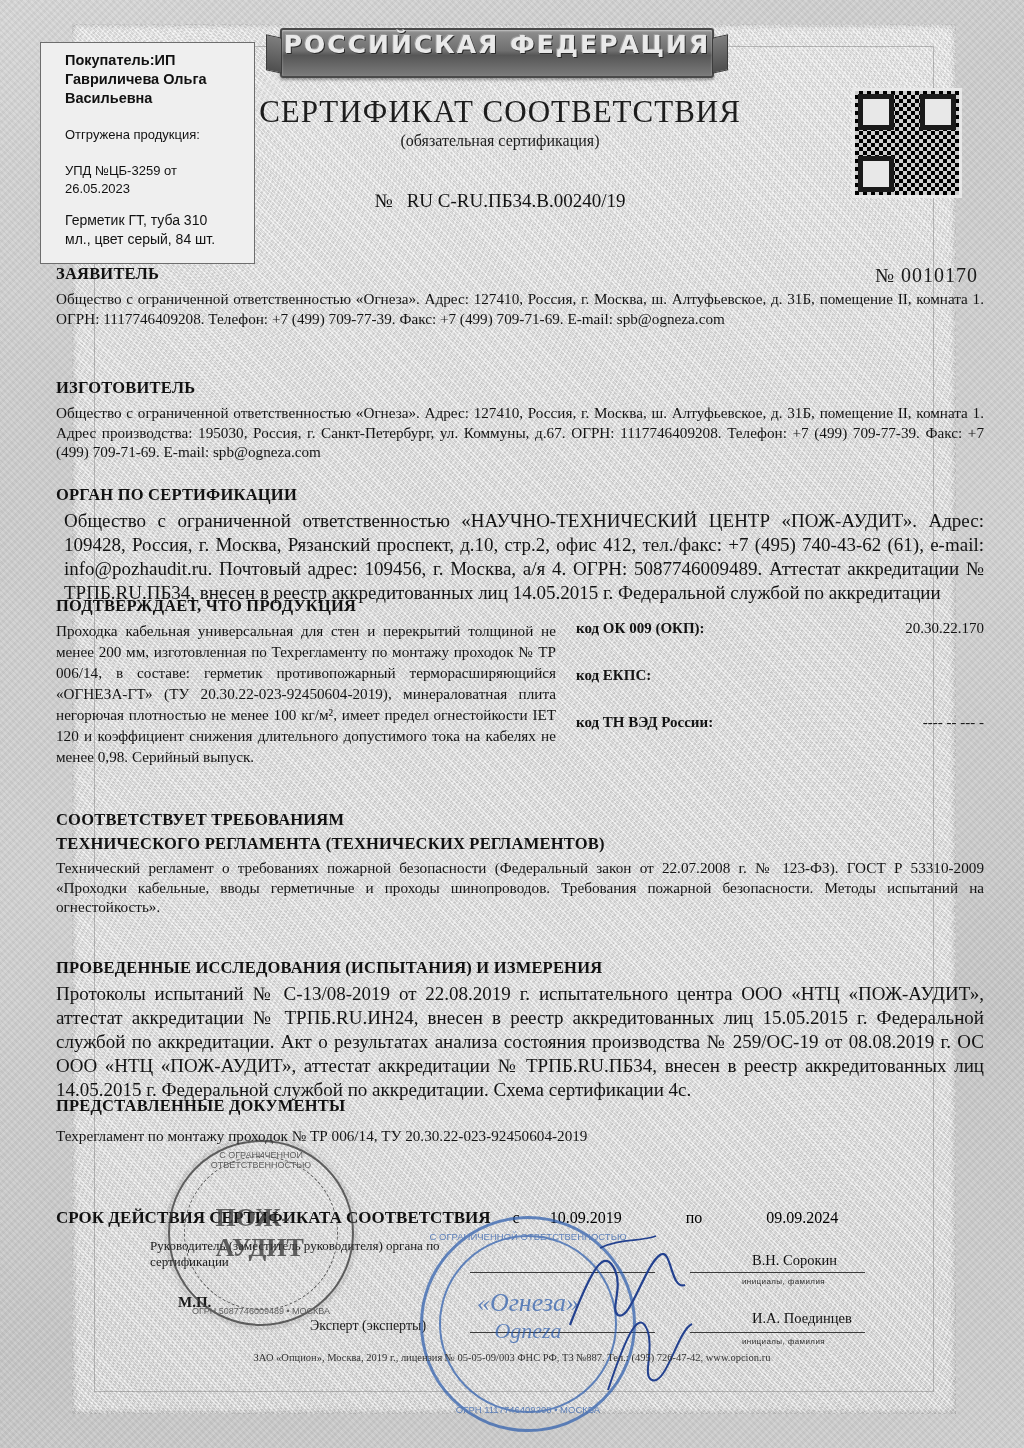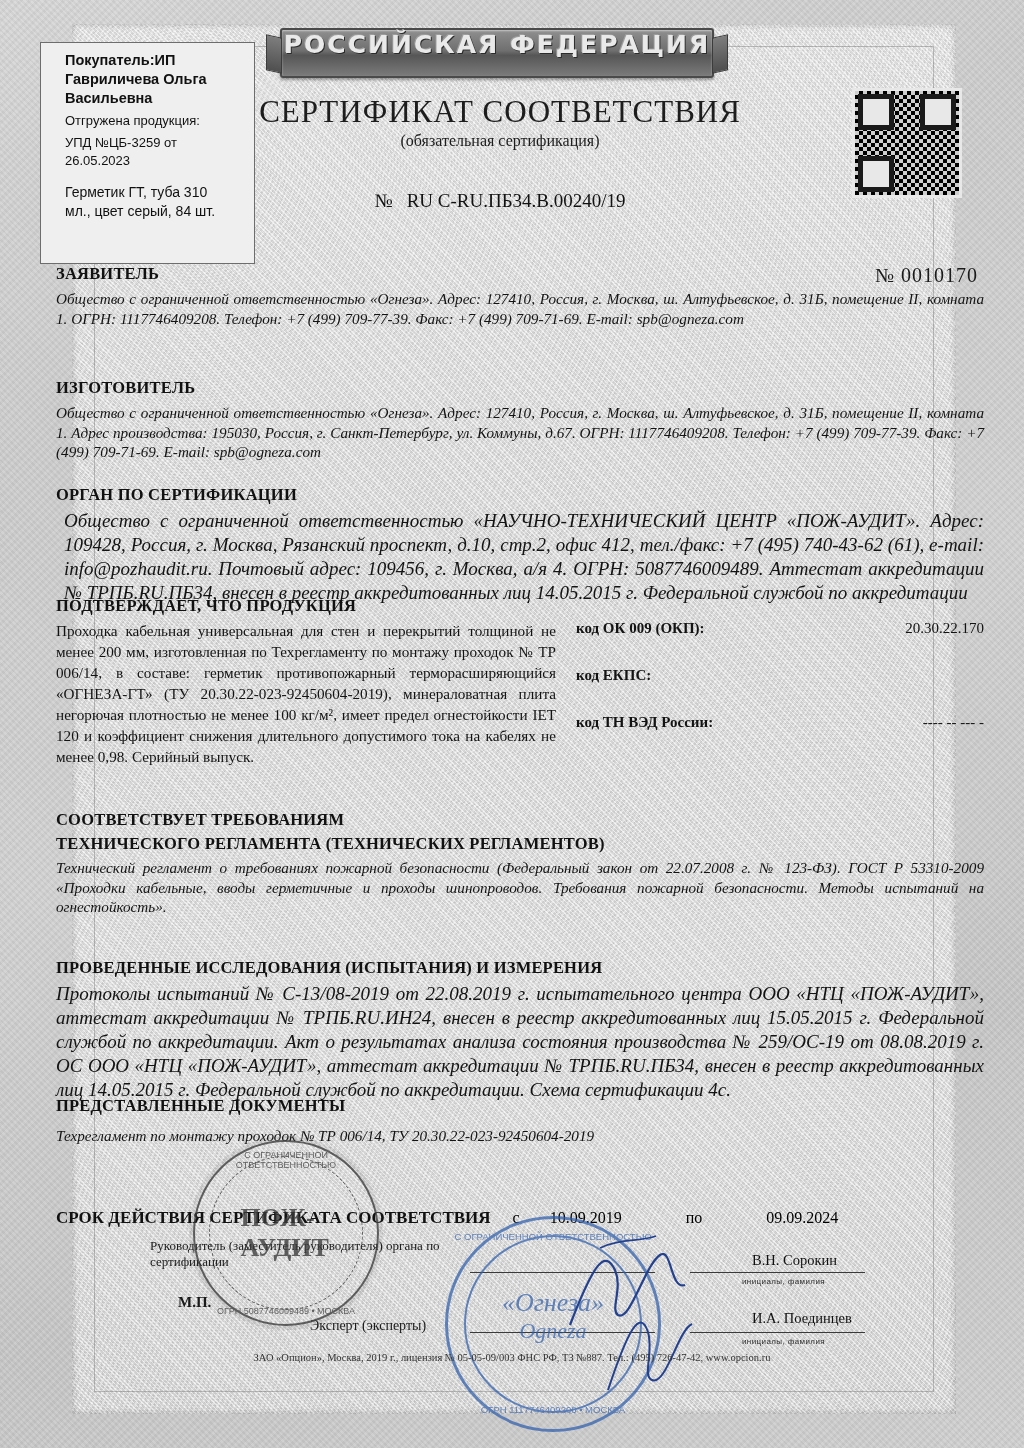--- a/index.html
+++ b/index.html
@@ -49,27 +49,27 @@
       background-blend-mode:difference;border:3px solid #e8e8e8;}
   .qr i{position:absolute;width:26px;height:26px;border:5px solid #1a1a1a;background:#e8e8e8;}
   .qr i:nth-child(1){left:3px;top:3px;}
   .qr i:nth-child(2){right:3px;top:3px;}
   .qr i:nth-child(3){left:3px;bottom:3px;}
 
   
   .buyer-box{position:absolute;left:40px;top:42px;width:215px;height:222px;background:#efefef;border:1px solid #6d6d6d;
       font-family:"Liberation Sans",sans-serif;color:#111;padding:8px 24px;box-sizing:border-box;}
   .buyer-box .b1{font-weight:bold;font-size:14.5px;line-height:19px;}
-  .buyer-box .b2{margin-top:4px;font-size:13px;line-height:18px;}
+  .buyer-box .b2{margin-top:18px;font-size:13px;line-height:18px;}
   .buyer-box .b3{margin-top:13px;font-size:14px;line-height:19px;}
 
   
   .sec{position:absolute;left:56px;right:40px;}
   .sec-h{font-weight:bold;font-size:16.5px;color:#111;letter-spacing:.2px;}
-  .p{font-size:15.2px;line-height:19.5px;color:#131313;text-align:justify;font-style:italic;}
+  .p{font-size:15.2px;line-height:19.5px;color:#131313;text-align:justify;}
   .p.small{font-size:19px;line-height:24px;}
   .blanknum{position:absolute;right:46px;top:264px;font-size:20px;color:#1a1a1a;letter-spacing:1px;}
 
   .prod-wrap{position:absolute;left:56px;top:620px;right:40px;}
   .prod-left{width:500px;font-size:15.2px;line-height:21px;color:#131313;text-align:justify;}
   .codes{position:absolute;left:520px;top:0;right:0;font-size:15px;color:#131313;}
   .codes .row{display:flex;justify-content:space-between;margin-bottom:30px;}
   .codes .lbl{font-weight:bold;}
   .codes .val{font-weight:normal;}
 
@@ -77,21 +77,21 @@
   .sign-cap{position:absolute;font-size:8px;color:#2f2f2f;letter-spacing:.4px;font-family:"Liberation Sans",sans-serif;}
   .sign-name{position:absolute;font-size:14.5px;color:#111;text-align:center;}
 
   .validity{position:absolute;left:56px;top:1208px;right:40px;}
   .validity .t{font-weight:bold;font-size:17px;color:#111;}
   .validity .d{font-size:16px;}
 
   .footer{position:absolute;left:0;right:0;top:1352px;text-align:center;font-size:10.5px;color:#333;}
 
   
-  .seal{position:absolute;border-radius:50%;margin-left:25px;}
+  .seal{position:absolute;border-radius:50%;}
   .seal1{left:168px;top:1140px;width:182px;height:182px;border:2px solid #3a3a3a;
       box-shadow:0 0 0 4px rgba(58,58,58,.12);opacity:.78;}
   .seal1:after{content:"";position:absolute;left:14px;top:14px;right:14px;bottom:14px;border:1px dashed #3a3a3a;border-radius:50%;}
   .seal1 .ctr{position:absolute;left:50%;top:50%;transform:translate(-50%,-50%);font-size:26px;font-weight:bold;color:#3a3a3a;font-family:"Liberation Serif",serif;}
   .seal1 .arc{position:absolute;left:0;right:0;top:8px;text-align:center;font-size:9px;color:#3a3a3a;font-family:"Liberation Sans",sans-serif;}
   .seal1 .arc2{position:absolute;left:0;right:0;bottom:8px;text-align:center;font-size:9px;color:#3a3a3a;font-family:"Liberation Sans",sans-serif;}
 
   .seal2{left:420px;top:1216px;width:210px;height:210px;border:3px solid #2f5fae;opacity:.72;}
   .seal2:after{content:"";position:absolute;left:16px;top:16px;right:16px;bottom:16px;border:2px solid #2f5fae;border-radius:50%;}
   .seal2 .ctr{position:absolute;left:50%;top:46%;transform:translate(-50%,-50%);text-align:center;color:#2f5fae;}

